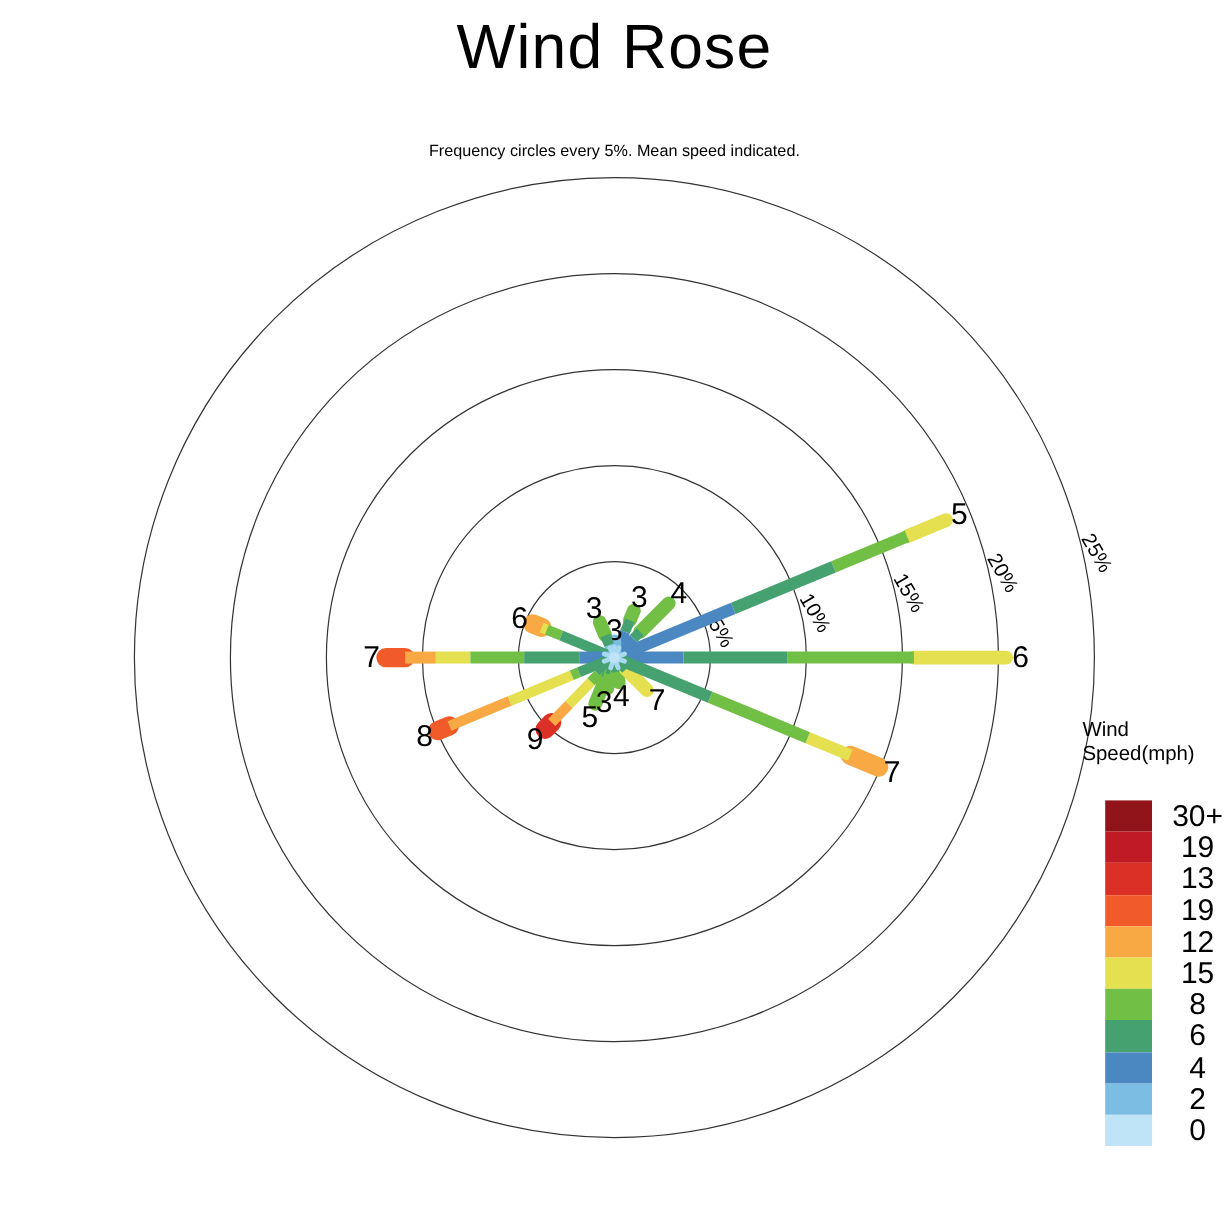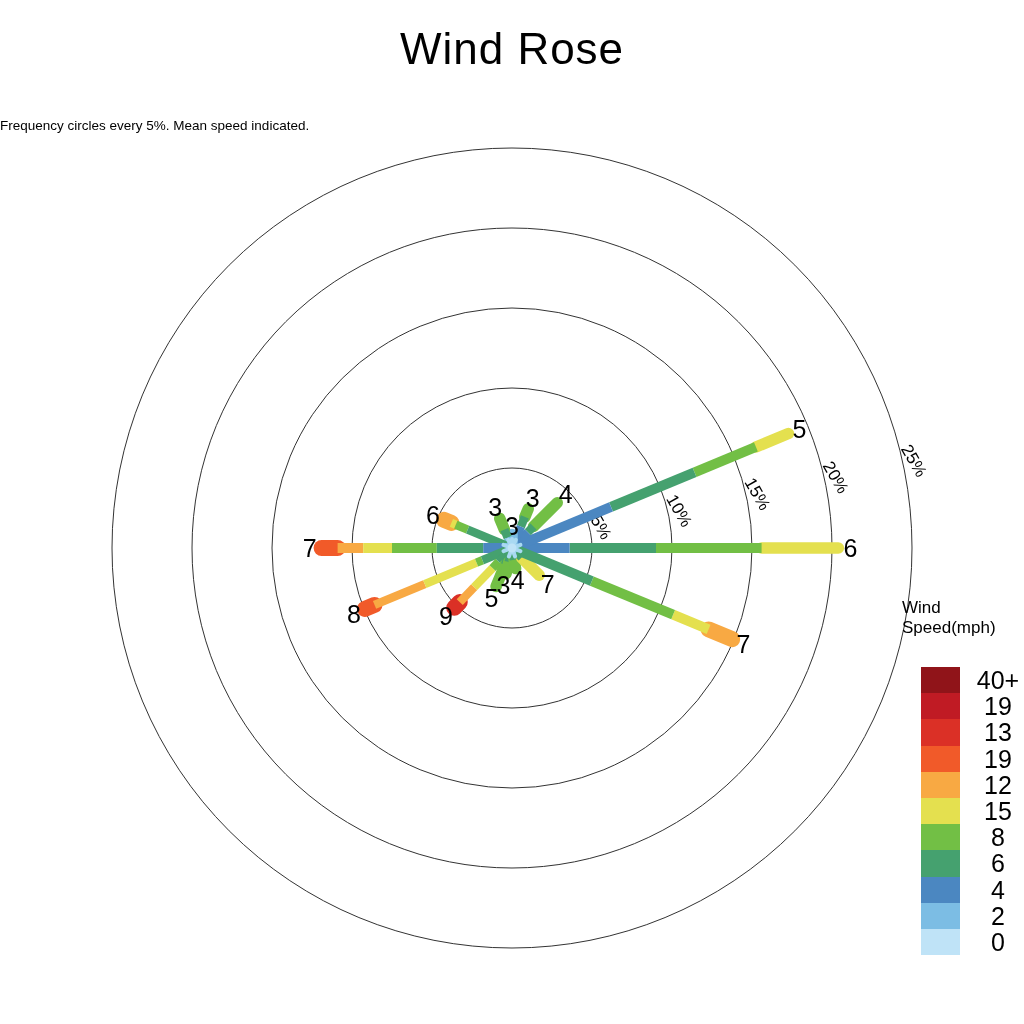--- a/index.html
+++ b/index.html
@@ -1,23 +1,23 @@
 <!DOCTYPE html>
 <html><head>
 <meta charset="utf-8">
 <style>
   html,body{margin:0;padding:0;background:#ffffff;width:1024px;height:1024px;overflow:hidden;
     font-family:"Liberation Sans",sans-serif;color:#000;}
   .stage{position:relative;width:1024px;height:1024px;}
   svg.rose{position:absolute;left:0;top:0;width:1024px;height:1024px;}
   .title{position:absolute;left:0;right:0;top:10px;text-align:center;
-    font-size:44px;font-weight:400;letter-spacing:1px;margin-top:14px;}
+    font-size:52px;font-weight:400;letter-spacing:1px;}
   .stats{position:absolute;left:0;right:0;top:86px;text-align:center;
     font-size:19px;white-space:pre;}
-  .note{position:absolute;left:0;right:0;top:118px;text-align:left;
+  .note{position:absolute;left:0;right:0;top:118px;text-align:center;
     font-size:13.5px;}
   .legend{position:absolute;left:888px;top:598px;width:136px;}
   .legend-title{font-size:17px;margin-left:14px;}
   .legend-rows{margin-top:29px;}
   .legend-row{display:flex;align-items:center;height:26.2px;}
   .legend-swatch{width:39px;height:26.2px;margin-left:33px;flex:none;}
   .legend-label{font-size:25px;margin-left:12px;width:56px;text-align:center;line-height:26.2px;}
 </style>
 </head>
 <body>
@@ -114,21 +114,21 @@
       <line x1="512" y1="548" x2="520.4572335870732" y2="544.921818710069" stroke="#a9d9f2" stroke-width="4" stroke-linecap="round"></line>
       <circle cx="512" cy="548" r="4.5" fill="#bfe3f7"></circle>
     </svg>
   <div class="title">Wind Rose</div>
   <div class="note">Frequency circles every 5%. Mean speed indicated.</div>
   <div class="legend">
     <div class="legend-title">Wind Speed(mph)</div>
     <div class="legend-rows">
         <div class="legend-row">
           <div class="legend-swatch" style="background: rgb(144, 20, 25);"></div>
-          <div class="legend-label">40+</div>
+          <div class="legend-label">30+</div>
         </div>
         <div class="legend-row">
           <div class="legend-swatch" style="background: rgb(192, 27, 36);"></div>
           <div class="legend-label">19</div>
         </div>
         <div class="legend-row">
           <div class="legend-swatch" style="background: rgb(219, 48, 38);"></div>
           <div class="legend-label">13</div>
         </div>
         <div class="legend-row">

